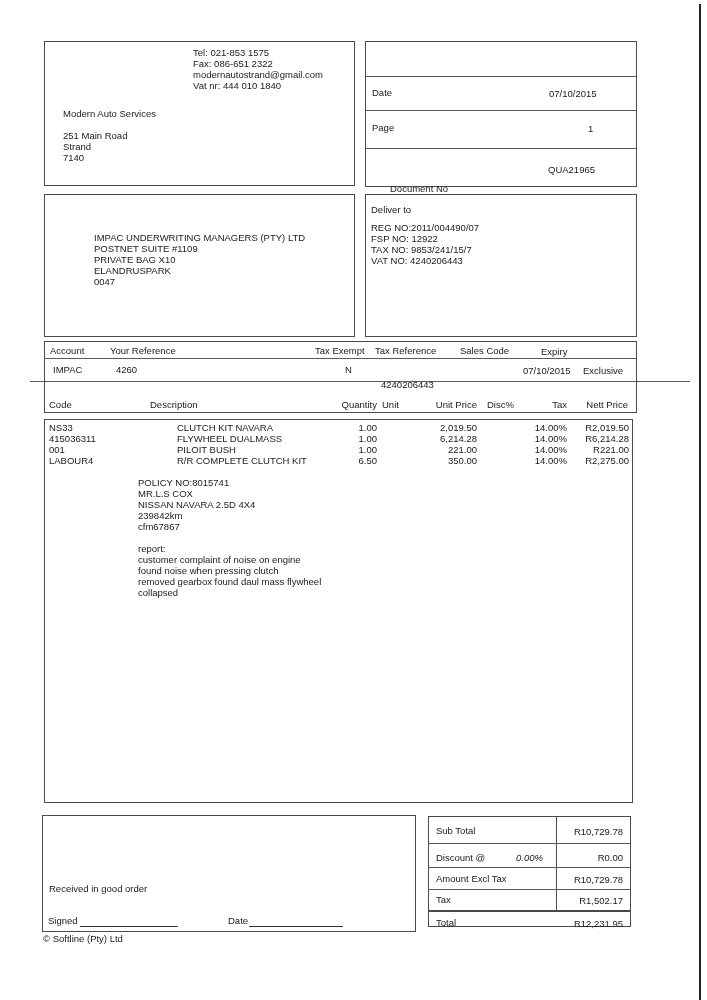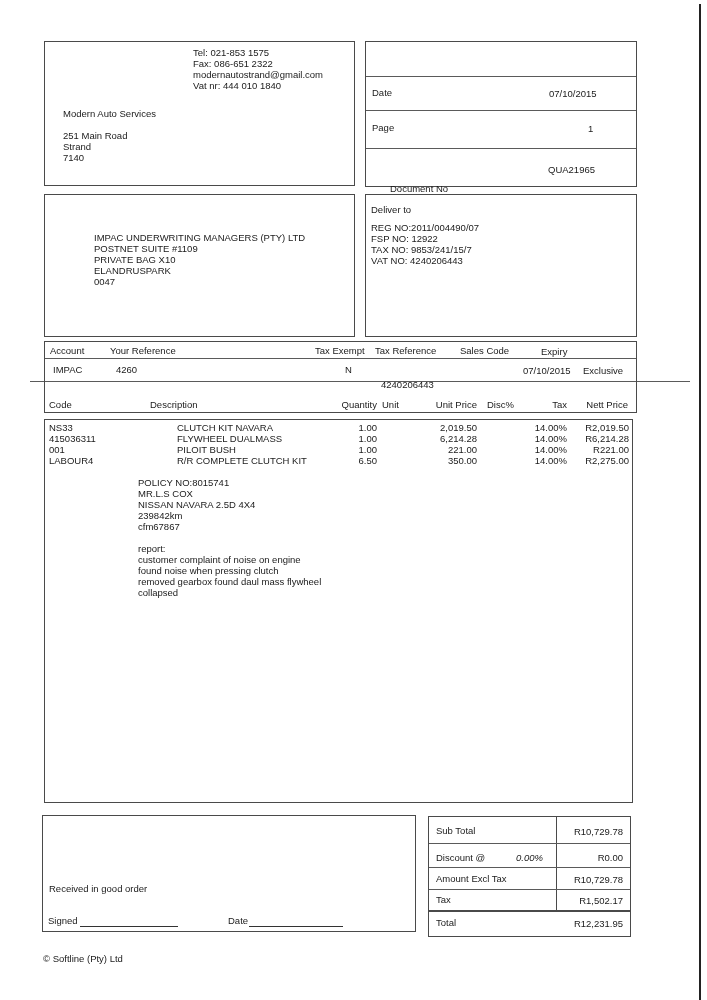--- a/index.html
+++ b/index.html
@@ -145,35 +145,35 @@
   </div>
 </div>
 
 <div class="box" style="left:42px; top:815px; width:374px; height:117px;">
   <div class="abs" style="left:6px; top:67px;">Received in good order</div>
   <div class="abs" style="left:5px; top:99px;">Signed</div>
   <div class="abs" style="left:37px; top:110px; width:98px; border-top:1px solid #333;"></div>
   <div class="abs" style="left:185px; top:99px;">Date</div>
   <div class="abs" style="left:206px; top:110px; width:94px; border-top:1px solid #333;"></div>
 </div>
-<div class="abs" style="left:43px; top:933px;margin-top:20px;">© Softline (Pty) Ltd</div>
+<div class="abs" style="left:43px; top:933px;">© Softline (Pty) Ltd</div>
 
 <div class="box" style="left:428px; top:816px; width:203px; height:95px;">
   <div class="vline" style="left:127px; top:0; height:93px;"></div>
   <div class="abs" style="left:7px; top:8px;">Sub Total</div>
   <div class="abs r" style="left:130px; width:64px; top:9px;">R10,729.78</div>
   <div class="hline" style="left:0; width:201px; top:26px;"></div>
   <div class="abs" style="left:7px; top:35px;">Discount @</div>
   <div class="abs" style="left:87px; top:35px;font-style:italic;">0.00%</div>
   <div class="abs r" style="left:130px; width:64px; top:35px;">R0.00</div>
   <div class="hline" style="left:0; width:201px; top:50px;"></div>
   <div class="abs" style="left:7px; top:56px;">Amount Excl Tax</div>
   <div class="abs r" style="left:130px; width:64px; top:57px;">R10,729.78</div>
   <div class="hline" style="left:0; width:201px; top:72px;"></div>
   <div class="abs" style="left:7px; top:77px;">Tax</div>
   <div class="abs r" style="left:130px; width:64px; top:78px;">R1,502.17</div>
 </div>
-<div class="box" style="left:428px; top:911px; width:203px; height:26px;">
+<div class="box" style="left:428px; top:911px; width:203px; height:16px;">
   <div class="abs" style="left:7px; top:5px;">Total</div>
   <div class="abs r" style="left:130px; width:64px; top:6px;">R12,231.95</div>
 </div>
 
 <div class="vline" style="left:699px; top:4px; height:996px; border-left:2px solid #222;"></div>
 
 </body></html>

